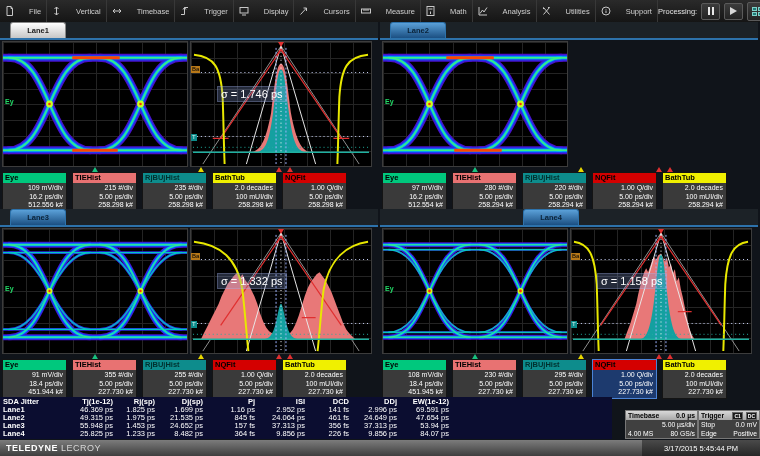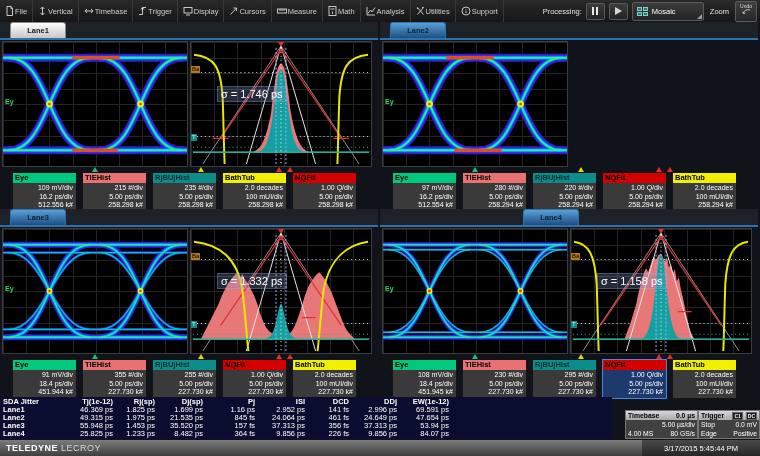--- a/index.html
+++ b/index.html
@@ -2,21 +2,21 @@
 <html><head>
 <meta charset="utf-8">
 <style>
   html,body{margin:0;padding:0;background:#000;}
   .screen{position:relative;width:760px;height:456px;background:#10141a;overflow:hidden;
           font-family:"Liberation Sans",sans-serif;-webkit-font-smoothing:antialiased;}
 
   
   .menubar{position:absolute;left:0;top:0;width:760px;height:22px;background:linear-gradient(#2a2a2a,#151515);
            border-bottom:1px solid #000;display:flex;align-items:center;color:#cfcfcf;font-size:7.5px;}
-  .mitem{display:flex;align-items:center;gap:1px;padding:0 5px;height:100%;border-right:1px solid #383838;cursor:default;}
+  .mitem{display:flex;align-items:center;gap:15px;padding:0 5px;height:100%;border-right:1px solid #383838;cursor:default;}
   .mitem svg{flex:0 0 auto;}
   .mright{margin-left:auto;display:flex;align-items:center;gap:4px;padding-right:3px;}
   .plabel{font-size:7.5px;color:#e0e0e0;}
   .pbtn{width:17px;height:15px;background:linear-gradient(#3c3c3c,#232323);border:1px solid #5a5a5a;border-radius:2px;
         display:flex;align-items:center;justify-content:center;gap:2px;}
   .pbtn .bar{width:2px;height:8px;background:#e8e8e8;}
   .pbtn .ply{width:0;height:0;border-left:7px solid #d8d8d8;border-top:4.5px solid transparent;border-bottom:4.5px solid transparent;}
   .mosaic{position:relative;display:flex;align-items:center;gap:4px;width:62px;height:17px;background:linear-gradient(#3c3c3c,#232323);
           border:1px solid #5a5a5a;border-radius:2px;padding:0 4px;color:#fff;}
   .mosaic .fold{position:absolute;right:1px;bottom:1px;width:0;height:0;border-left:5px solid transparent;border-bottom:5px solid #9a9a9a;}
@@ -52,21 +52,21 @@
   .topmark{position:absolute;left:50%;top:0;margin-left:-3px;width:0;height:0;z-index:3;
            border-left:3px solid transparent;border-right:3px solid transparent;border-top:5px solid #e03030;}
   .markers{position:relative;height:6px;}
   .tri{position:absolute;bottom:0;width:0;height:0;border-left:3px solid transparent;border-right:3px solid transparent;border-bottom:5px solid;}
   .tri.teal{left:92px;border-bottom-color:#19c17f;}
   .tri.yel{left:198px;border-bottom-color:#e8d800;}
   .tri.red1{left:276px;border-bottom-color:#e03030;}
   .tri.red2{left:287px;border-bottom-color:#e03030;}
 
   
-  .descrow{display:flex;gap:5px;padding-left:12px;}
+  .descrow{display:flex;gap:5px;padding-left:2px;}
   .desc{width:63px;background:#3a3a3a;border:1px solid #141414;}
   .desc .dt{height:10px;font-size:7.5px;font-weight:bold;line-height:10px;padding:0 2px;color:#000;}
   .desc .dv{padding:1px 3px 1px 0;}
   .desc .dv div{font-size:7px;line-height:8.6px;text-align:right;color:#fff;}
   .c-eye .dt{background:#00c87d;} .c-tie .dt{background:#e87272;}
   .c-rj .dt{background:#0d8c8c;color:#00312f;} .c-nq .dt{background:#d40000;} .c-bath .dt{background:#f0f000;}
   .desc.selected{border:1px solid #4b83d6;} .desc.selected .dv{background:#1d3a6e;}
 
   
   .jtable{position:absolute;left:0;top:397px;width:612px;height:41px;background:#0b0d30;color:#fff;font-size:7.5px;padding-top:1px;}
@@ -615,21 +615,21 @@
       <span class="jc w4">845 fs</span>
       <span class="jc w5">24.064 ps</span>
       <span class="jc w6">461 fs</span>
       <span class="jc w7">24.649 ps</span>
       <span class="jc w8">47.654 ps</span>
     </div>
     <div class="jrow">
       <span class="jc lbl w0">Lane3</span>
       <span class="jc w1">55.948 ps</span>
       <span class="jc w2">1.453 ps</span>
-      <span class="jc w3">35.520 ps</span>
+      <span class="jc w3">24.652 ps</span>
       <span class="jc w4">157 fs</span>
       <span class="jc w5">37.313 ps</span>
       <span class="jc w6">356 fs</span>
       <span class="jc w7">37.313 ps</span>
       <span class="jc w8">53.94 ps</span>
     </div>
     <div class="jrow">
       <span class="jc lbl w0">Lane4</span>
       <span class="jc w1">25.825 ps</span>
       <span class="jc w2">1.233 ps</span>

